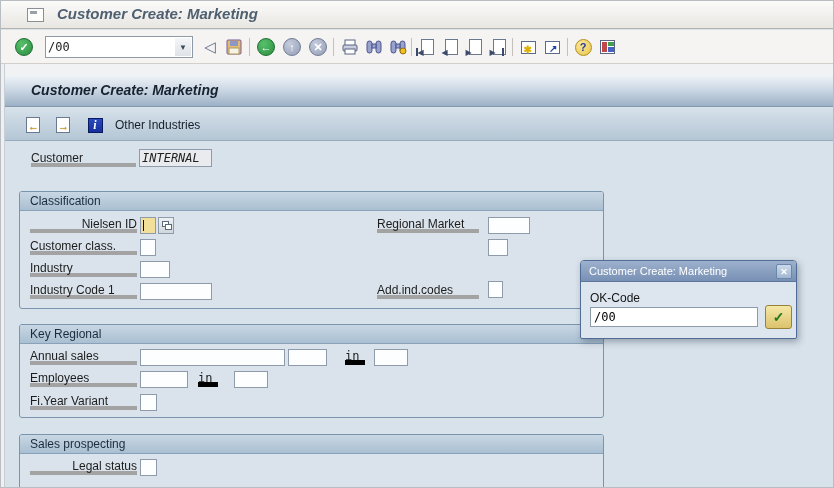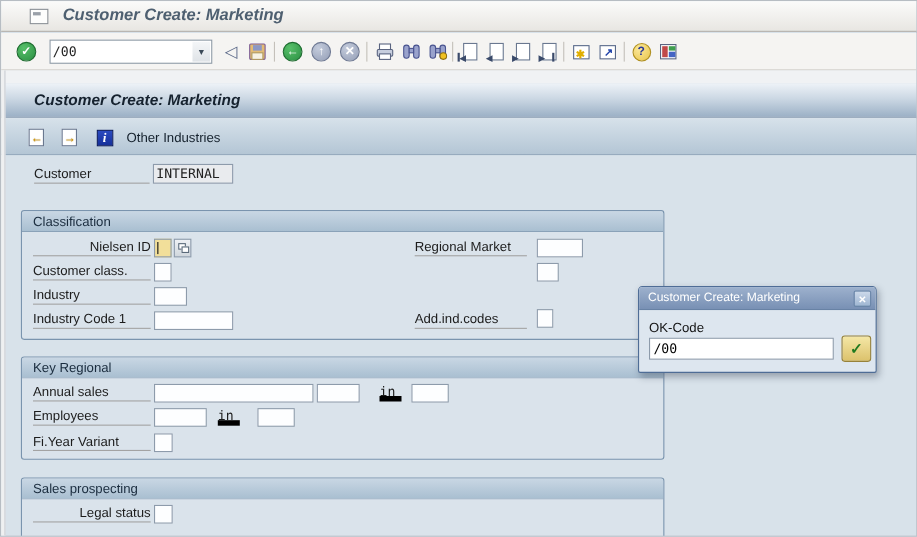--- a/index.html
+++ b/index.html
@@ -59,21 +59,21 @@
     background:linear-gradient(180deg,#d6e1ea,#b4c6d5); border-bottom:1px solid #97abbe; }
   .appbtn { position:absolute; top:7px; width:20px; height:20px; display:flex; align-items:center; justify-content:center; }
   .doc-ico { position:relative; width:14px; height:16px; background:#fff; border:1px solid #6a7890; }
   .doc-ico .yarr { position:absolute; left:1px; top:2px; font-size:11px; font-weight:bold; color:#dc9a00; text-shadow:0 0 1px #7a5a00; }
   .info-ico { width:15px; height:15px; background:linear-gradient(#2a4ac0,#16309a); border:1px solid #0a1a60; color:#fff;
     font-family:"Liberation Serif", serif; font-style:italic; font-weight:bold; font-size:12px;
     display:flex; align-items:center; justify-content:center; }
   .apptext { position:absolute; left:114px; top:10px; font-size:12px; color:#14202c; }
 
   
-  .lbl { position:absolute; height:16px; font-size:12px; color:#1c1c1c; border-bottom:1px solid #a3a3a3; }
+  .lbl { position:absolute; height:16px; font-size:12px; color:#1c1c1c; border-bottom:4px solid #a3a3a3; }
   .inp { position:absolute; height:17px; background:#fdfeff; border:1px solid #8d9bab;
     font-family:"DejaVu Sans Mono", monospace; font-size:12px; color:#222; padding:0 2px; outline:none; }
   .inp.readonly { background:#e9ebee; }
   .inp.focus { background:#f2df9a; }
   .caret { position:absolute; width:1px; height:11px; background:#111; }
   .unit { position:absolute; width:20px; height:16px; font-family:"DejaVu Sans Mono", monospace; font-size:12px;
     color:#1c1c1c; border-bottom:5px solid #000000; }
   .f4btn { position:absolute; width:16px; height:17px; background:linear-gradient(#eef1f4,#d0d7dd);
     border:1px solid #8d9bab; }
   .f4btn .sq1 { position:absolute; left:3px; top:3px; width:7px; height:6px; background:#fff; border:1px solid #5a6a7a; }
@@ -228,21 +228,21 @@
         <span class="yarr">→</span>
       </span>
     </div>
     <div class="appbtn" style="left:84px">
       <span class="info-ico">i</span>
     </div>
     <div class="apptext">Other Industries</div>
   </div>
 
   <div class="lbl" style="left:30px; top:150px; width:105px;">Customer</div>
-  <input class="inp readonly" style="left: 138px; top: 148px; width: 73px; height: 18px;" value="INTERNAL">
+  <input class="inp readonly" style="left: 138px; top: 148px; width: 73px; height: 18px; font-style: italic;" value="INTERNAL">
 
   <div class="groupbox" style="top:190px; height:118px;">
     <div class="gbtitle">Classification</div>
     <div class="lbl" style="left:10px; top:25px; width:107px;text-align:right;">Nielsen ID</div>
     <input class="inp focus" style="left: 120px; top: 25px; width: 16px;">
     <div class="caret" style="left:123px; top:28px;"></div>
     <div class="f4btn" style="left:138px; top:25px;">
       <span class="sq1"></span>
         <span class="sq2"></span>
     </div>

